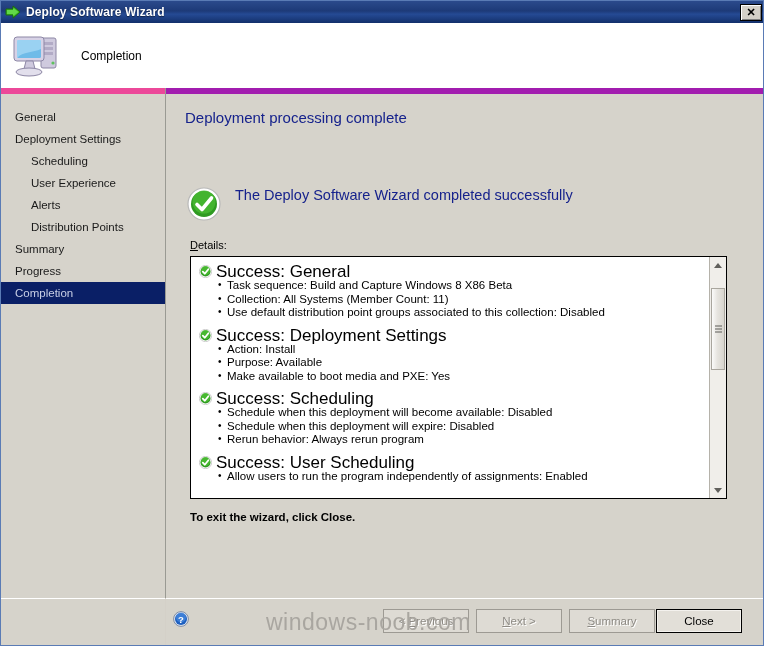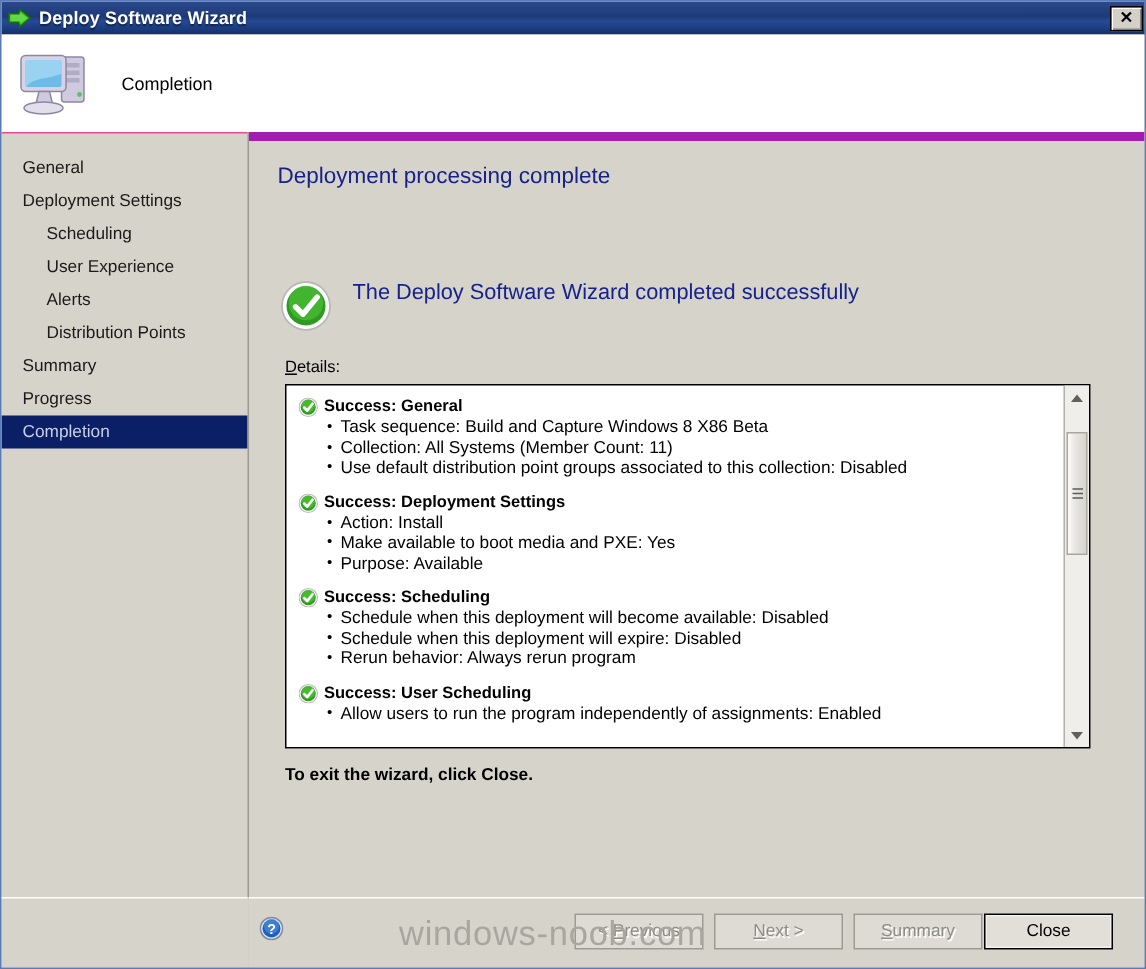--- a/index.html
+++ b/index.html
@@ -104,21 +104,21 @@
     box-sizing: border-box;
   }
 
   
   #sidebar {
     position: absolute;
     left: 0; top: 0;
     width: 164px;
     height: 510px;
     background: #d6d3cb;
-    border-top: 1px solid #ec4899;
+    border-top: 6px solid #ec4899;
     box-sizing: border-box;
     padding-top: 12px;
   }
   #sidebar-divider {
     position: absolute;
     left: 164px; top: 0;
     width: 1px; height: 510px;
     background: #9a9a93;
   }
   .nav-item {
@@ -204,25 +204,24 @@
     align-items: flex-start;
     margin-bottom: 1px;
   }
   .grp-head .ok-sm {
     width: 13px; height: 13px;
     flex: 0 0 auto;
     margin-right: 4px;
     margin-top: 0px;
   }
   .grp-head .grp-title {
-    font-size: 11px;
+    font-size: 17px;
     color: #000;
     line-height: 13px;
     white-space: nowrap;
-    font-weight: bold;
   }
   .grp ul {
     margin: 0;
     padding: 0 0 0 28px;
     list-style: none;
   }
   .grp li {
     font-size: 11.5px;
     color: #000;
     line-height: 13.5px;
@@ -458,22 +457,22 @@
                 <svg class="ok-sm" viewBox="0 0 14 14">
                   <circle cx="7" cy="7" r="6.6" fill="#ffffff" stroke="#bdbdbd" stroke-width=".8"></circle>
                   <circle cx="7" cy="7" r="5.4" fill="#2f9a22"></circle>
                   <circle cx="7" cy="6" r="4.8" fill="#4bbd33" opacity=".85"></circle>
                   <path d="M4.1 7.2 L6.2 9.4 L10.1 4.5" fill="none" stroke="#ffffff" stroke-width="1.9" stroke-linecap="round" stroke-linejoin="round"></path>
                 </svg>
                 <span class="grp-title">Success: Deployment Settings</span>
               </div>
               <ul>
                 <li>Action: Install</li>
+                <li>Purpose: Available</li>
                 <li>Make available to boot media and PXE: Yes</li>
-                <li>Purpose: Available</li>
               </ul>
             </div>
             <div class="grp">
               <div class="grp-head">
                 <svg class="ok-sm" viewBox="0 0 14 14">
                   <circle cx="7" cy="7" r="6.6" fill="#ffffff" stroke="#bdbdbd" stroke-width=".8"></circle>
                   <circle cx="7" cy="7" r="5.4" fill="#2f9a22"></circle>
                   <circle cx="7" cy="6" r="4.8" fill="#4bbd33" opacity=".85"></circle>
                   <path d="M4.1 7.2 L6.2 9.4 L10.1 4.5" fill="none" stroke="#ffffff" stroke-width="1.9" stroke-linecap="round" stroke-linejoin="round"></path>
                 </svg>

